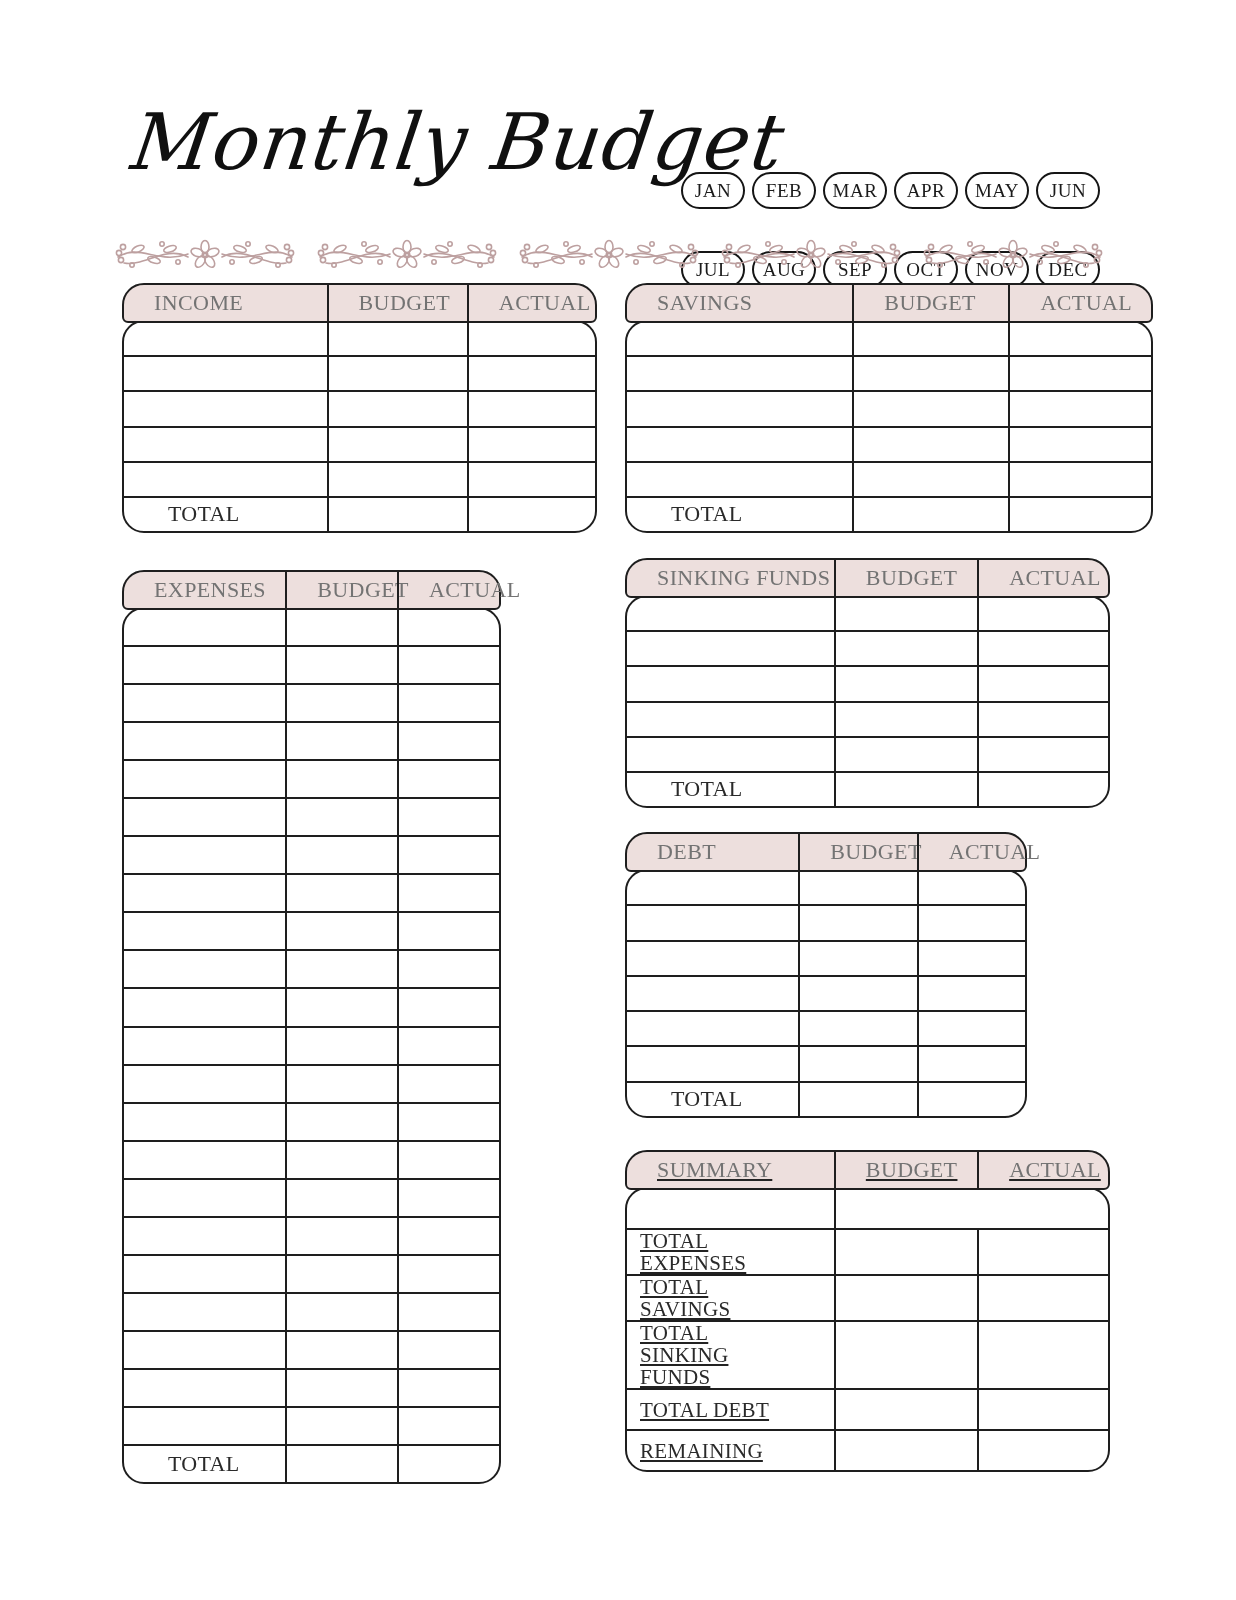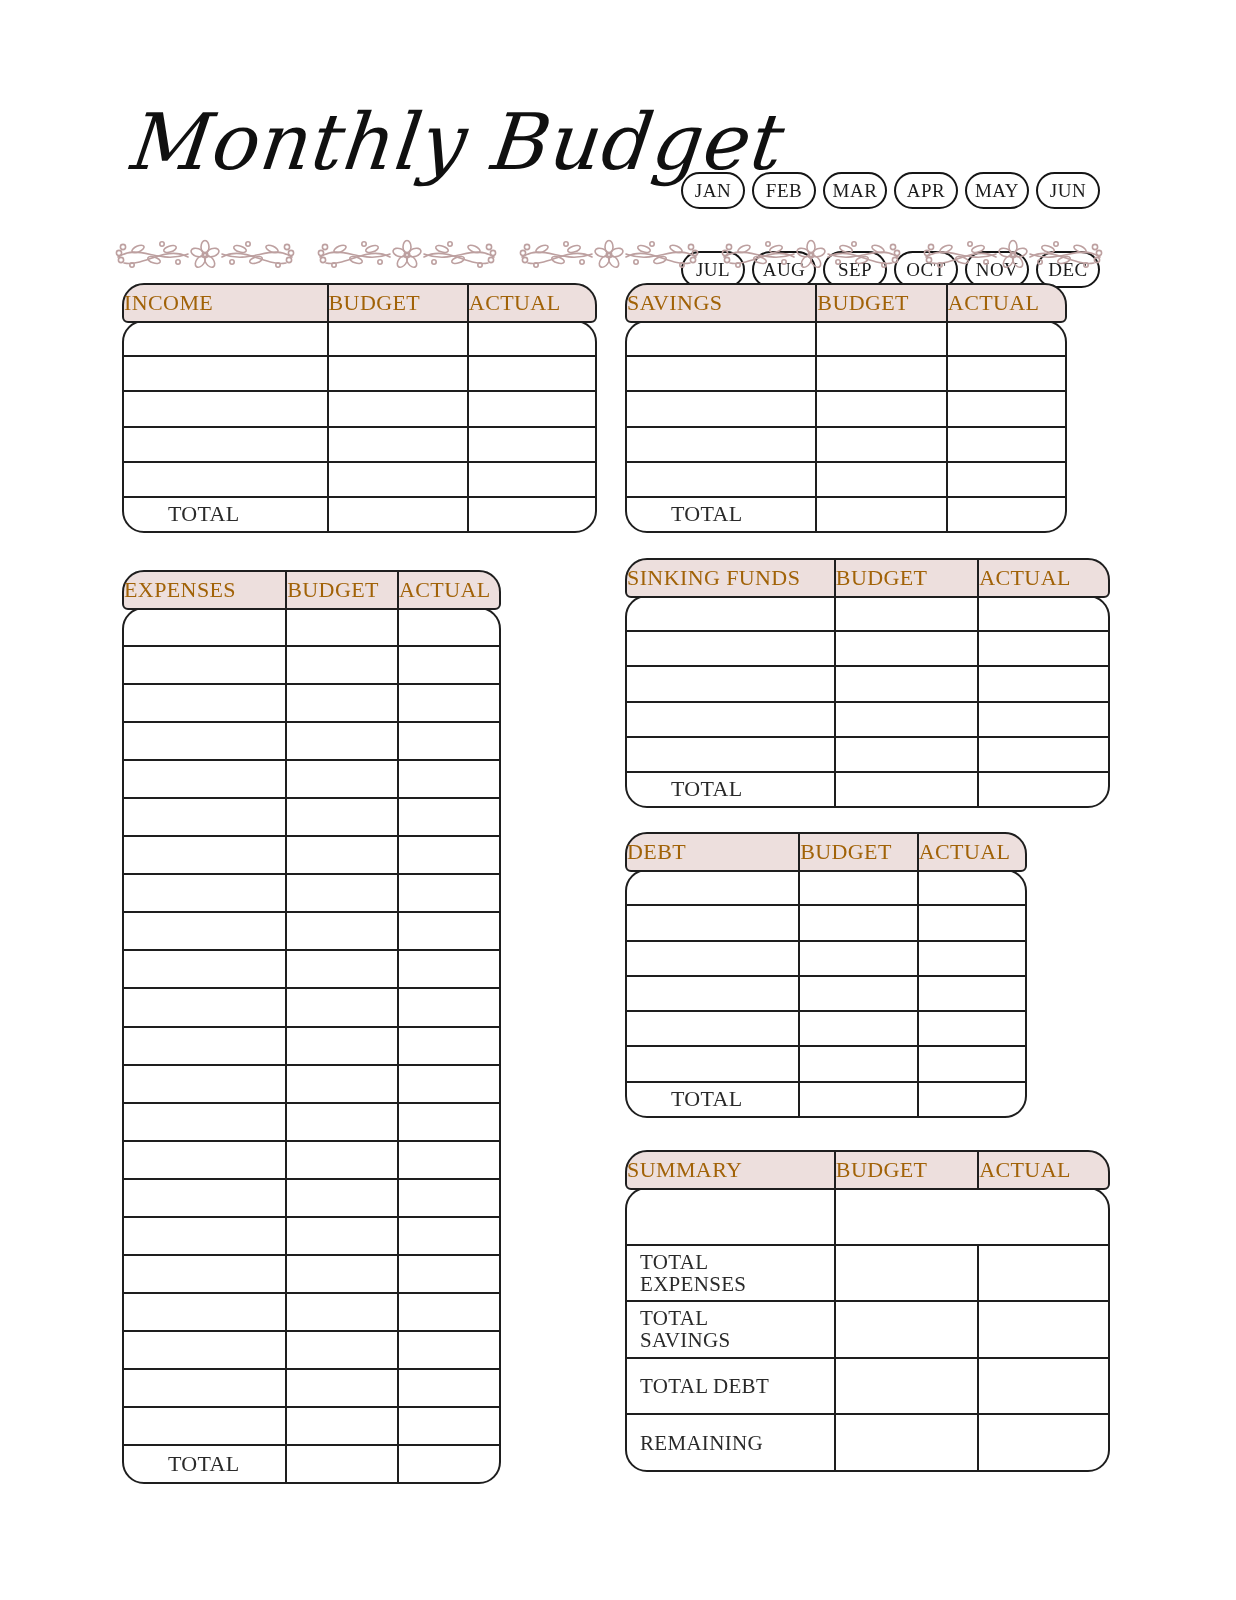--- a/index.html
+++ b/index.html
@@ -62,47 +62,47 @@
   .bt-header{
     position:relative;z-index:2;
     height:40px;box-sizing:border-box;
     background:var(--pink);
     border:2px solid var(--line);
     border-radius:22px 22px 6px 6px;
     display:grid;grid-template-columns:43% 29.8% 27.2%;
   }
   .bt-header .cell{
     display:flex;align-items:center;
-    padding-left:0;box-sizing:border-box;
-    font-size:22px;letter-spacing:0.4px;color:#a16207;
+    padding-left:30px;box-sizing:border-box;
+    font-size:22px;letter-spacing:0.4px;color:#737373;
   }
   .bt-header .cell + .cell{border-left:2px solid var(--line);}
   .bt-body{
     position:relative;z-index:1;
     margin-top:-3px;box-sizing:border-box;
     background:#ffffff;
     border:2px solid var(--line);
     border-radius:22px;
     overflow:hidden;
     display:flex;flex-direction:column;
   }
   .bt-row{display:grid;grid-template-columns:43% 29.8% 27.2%;flex:1;}
   .bt-row + .bt-row{border-top:2px solid var(--line);}
   .bt-row .cell{box-sizing:border-box;display:flex;align-items:center;padding-left:13px;}
   .bt-row .cell + .cell{border-left:2px solid var(--line);}
   .total-row .cell:first-child,
   .label-cell{font-size:22px;letter-spacing:0.3px;color:#2a2a2a;padding-left:44px;}
 
   
   .t-income   {left:122px;top:283px;width:475px;}
-  .t-savings  {left:625px;top:283px;width:442px;}
+  .t-savings  {left:625px;top:283px;width:528px;}
   .t-expenses {left:122px;top:570px;width:379px;}
   .t-sinking  {left:625px;top:558px;width:485px;}
   .t-debt     {left:625px;top:832px;width:402px;}
-  .t-summary  {left:625px;top:1150px;width:485px;}
+  .t-summary  {left:625px;top:1150px;width:485px;text-decoration:underline;}
   .t-income  .bt-body, .t-savings .bt-body, .t-sinking .bt-body {height:213px;}
   .t-expenses .bt-body{height:877px;}
   .t-debt    .bt-body{height:249px;}
   .t-summary .bt-body{height:285px;}
 
   .t-summary .label-cell{
     font-size:21px;line-height:1.05;
     padding-right:34px;align-items:center;
   }
 </style>
@@ -616,20 +616,25 @@
         <div class="cell label-cell">TOTAL EXPENSES</div>
         <div class="cell"></div>
         <div class="cell"></div>
       </div>
       <div class="bt-row">
         <div class="cell label-cell">TOTAL SAVINGS</div>
         <div class="cell"></div>
         <div class="cell"></div>
       </div>
       <div class="bt-row">
+        <div class="cell label-cell">TOTAL SINKING FUNDS</div>
+        <div class="cell"></div>
+        <div class="cell"></div>
+      </div>
+      <div class="bt-row">
         <div class="cell label-cell">TOTAL DEBT</div>
         <div class="cell"></div>
         <div class="cell"></div>
       </div>
       <div class="bt-row">
         <div class="cell label-cell">REMAINING</div>
         <div class="cell"></div>
         <div class="cell"></div>
       </div>
     </div>

